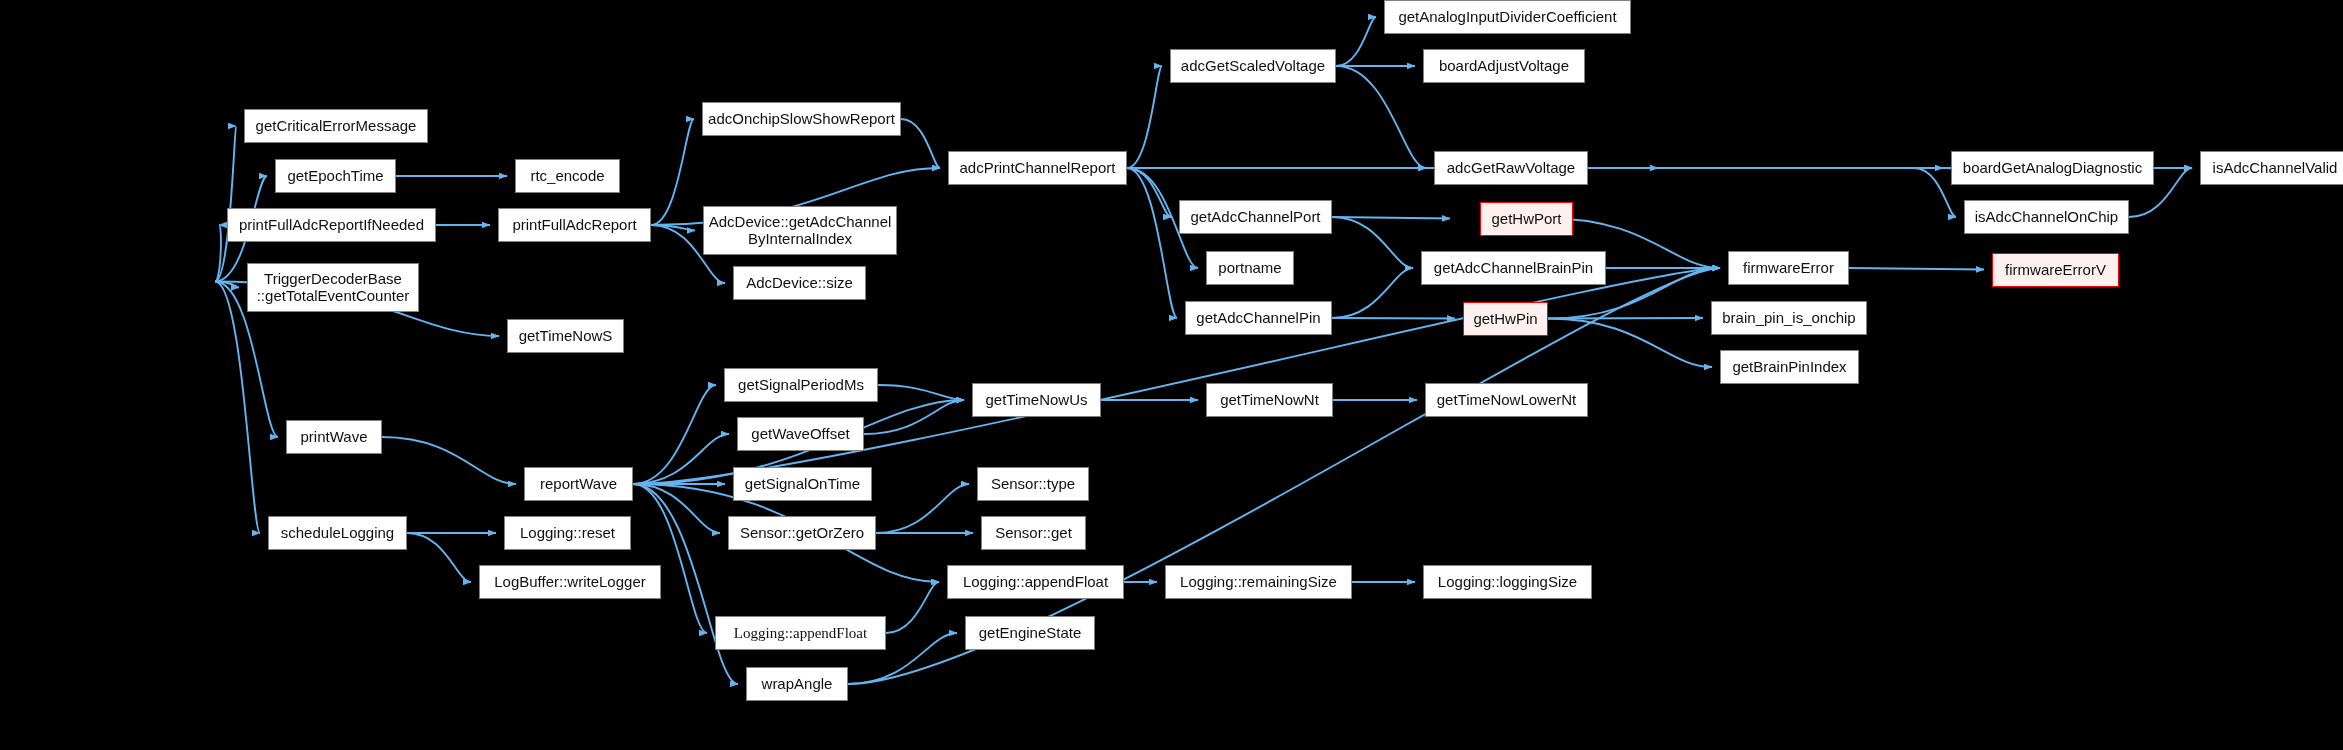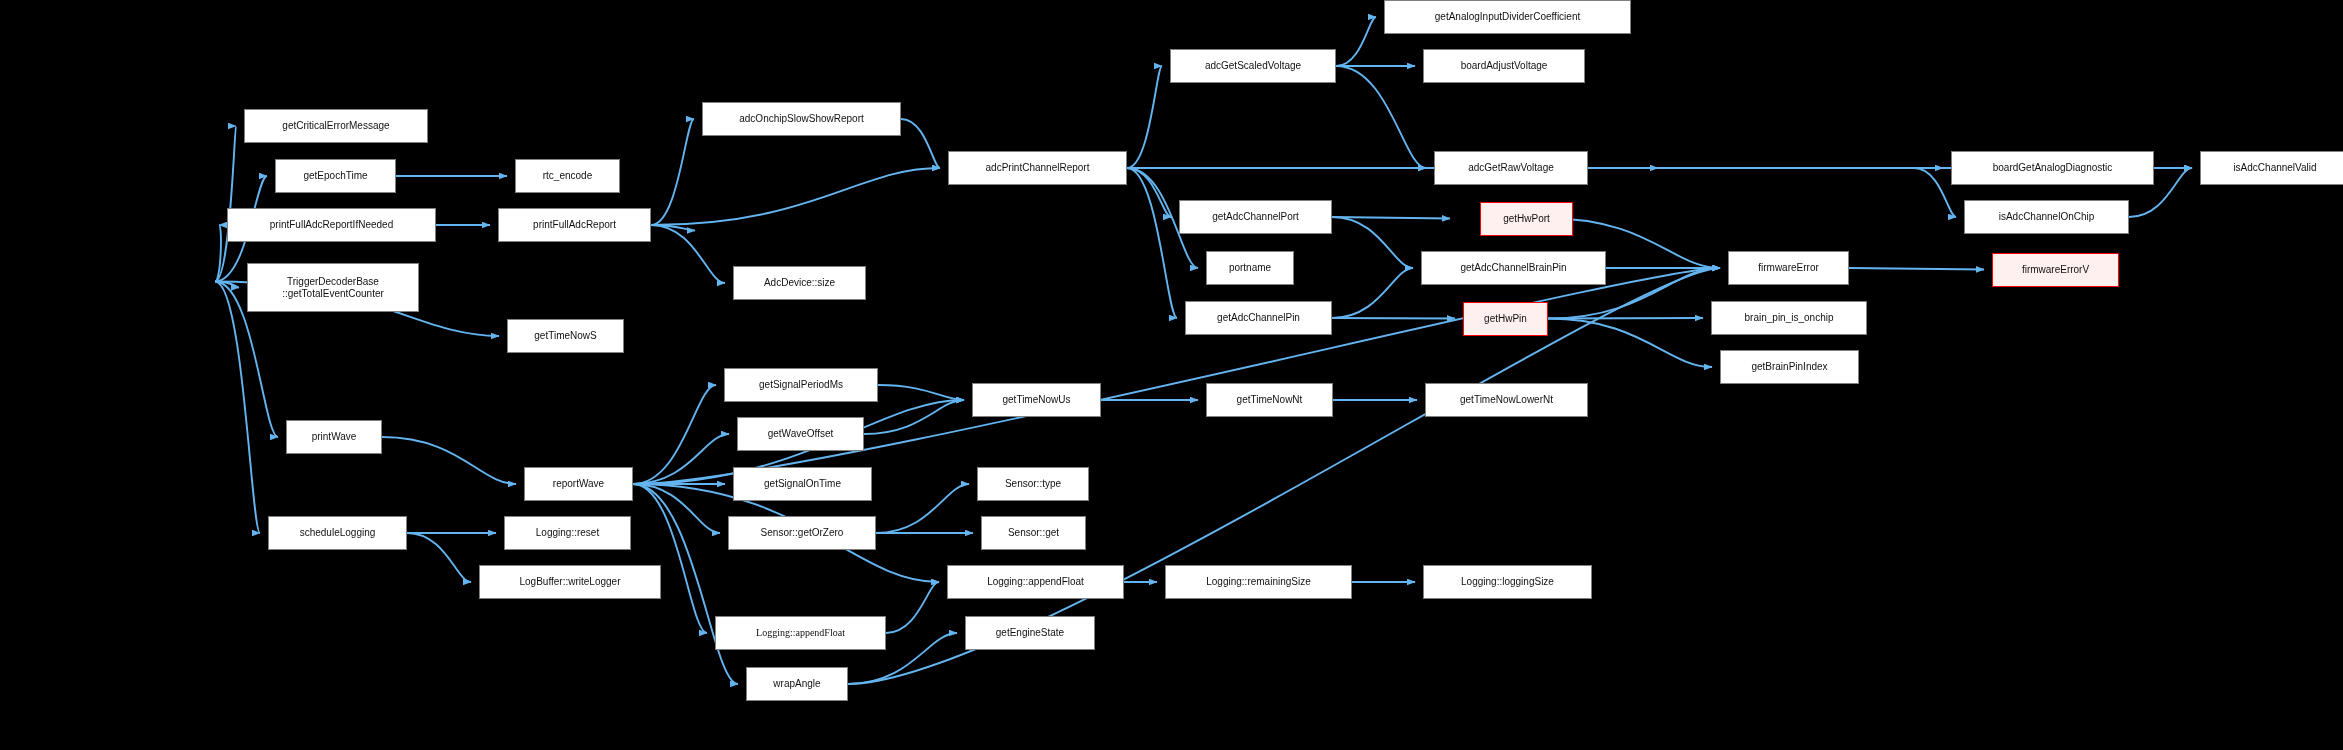--- a/index.html
+++ b/index.html
@@ -22,21 +22,21 @@
     width: 2343px;
     height: 750px;
     pointer-events: none;
   }
   .node {
     position: absolute;
     box-sizing: border-box;
     background: #ffffff;
     border: 1px solid #808080;
     color: #101010;
-    font-size: 10px;
+    font-size: 15px;
     line-height: 1.12;
     display: flex;
     align-items: center;
     justify-content: center;
     text-align: center;
     white-space: pre-line;
     padding: 16px 5px;
     z-index: 5;
   }
   .node.root {
@@ -124,20 +124,22 @@
     <div class="node" style="left: 275px; top: 159px; width: 121px; height: 34px;">getEpochTime</div>
     <div class="node" style="left: 247px; top: 263px; width: 172px; height: 49px;">TriggerDecoderBase
 ::getTotalEventCounter</div>
     <div class="node" style="left: 227px; top: 208px; width: 209px; height: 34px;">printFullAdcReportIfNeeded</div>
     <div class="node" style="left: 507px; top: 319px; width: 117px; height: 34px;">getTimeNowS</div>
     <div class="node" style="left: 286px; top: 420px; width: 96px; height: 34px;">printWave</div>
     <div class="node" style="left: 268px; top: 516px; width: 139px; height: 34px;">scheduleLogging</div>
     <div class="node" style="left: 515px; top: 159px; width: 105px; height: 34px;">rtc_encode</div>
     <div class="node" style="left: 498px; top: 208px; width: 153px; height: 34px;">printFullAdcReport</div>
     <div class="node" style="left: 702px; top: 102px; width: 199px; height: 34px;">adcOnchipSlowShowReport</div>
+    <div class="node" style="left: 703px; top: 206px; width: 194px; height: 49px;">AdcDevice::getAdcChannel
+ByInternalIndex</div>
     <div class="node" style="left: 733px; top: 266px; width: 133px; height: 34px;">AdcDevice::size</div>
     <div class="node" style="left: 948px; top: 151px; width: 179px; height: 34px;">adcPrintChannelReport</div>
     <div class="node" style="left: 1170px; top: 49px; width: 166px; height: 34px;">adcGetScaledVoltage</div>
     <div class="node" style="left: 1384px; top: 0px; width: 247px; height: 34px;">getAnalogInputDividerCoefficient</div>
     <div class="node" style="left: 1423px; top: 49px; width: 162px; height: 34px;">boardAdjustVoltage</div>
     <div class="node" style="left: 1434px; top: 151px; width: 154px; height: 34px;">adcGetRawVoltage</div>
     <div class="node" style="left: 1951px; top: 151px; width: 203px; height: 34px;">boardGetAnalogDiagnostic</div>
     <div class="node" style="left: 2200px; top: 151px; width: 150px; height: 34px;">isAdcChannelValid</div>
     <div class="node" style="left: 1964px; top: 200px; width: 165px; height: 34px;">isAdcChannelOnChip</div>
     <div class="node" style="left: 1179px; top: 200px; width: 153px; height: 34px;">getAdcChannelPort</div>

